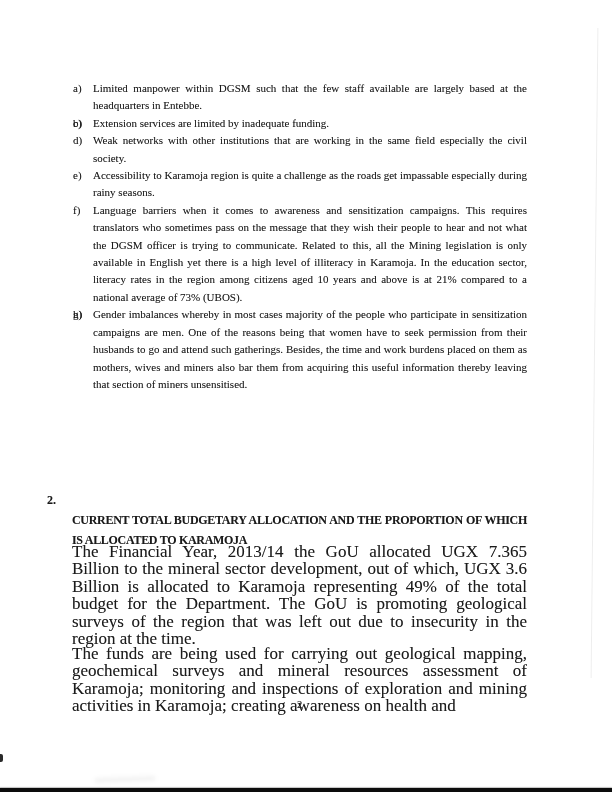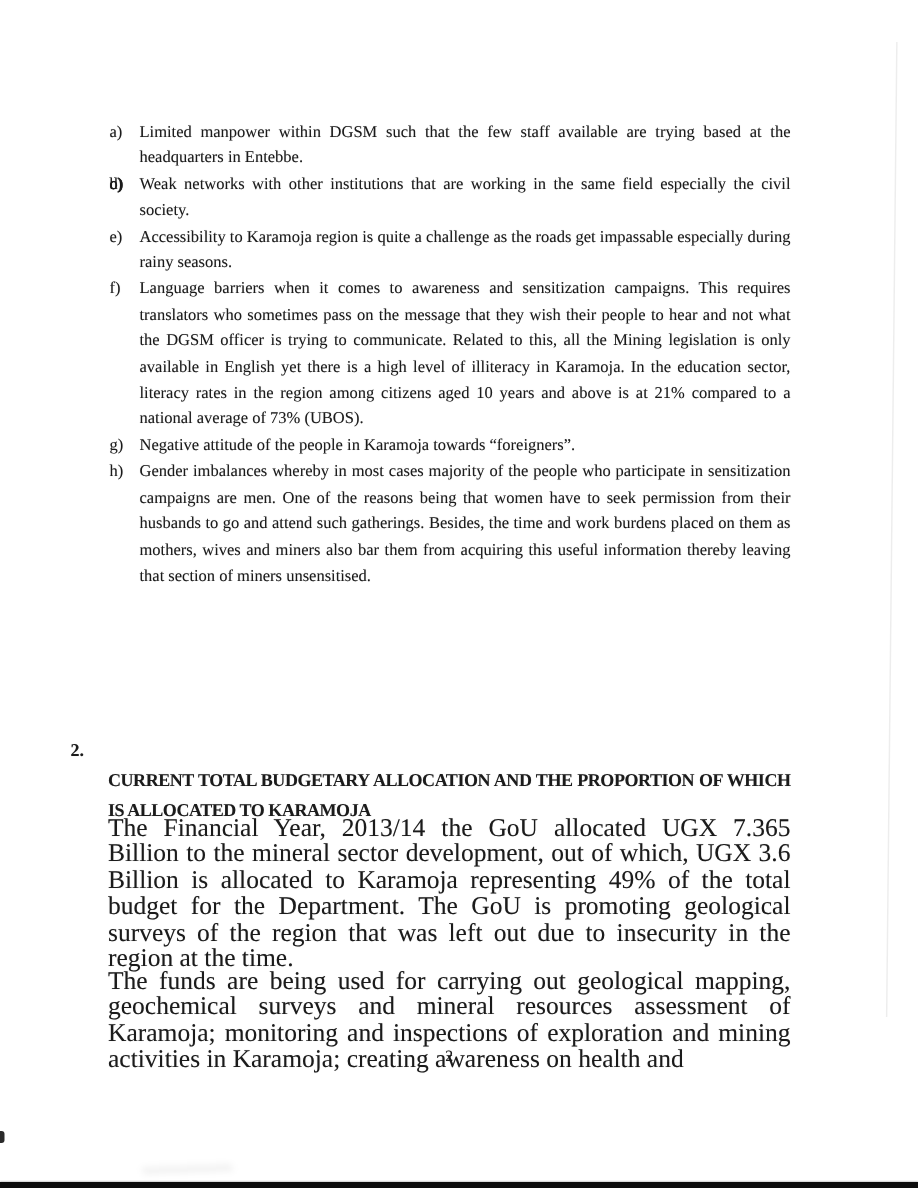--- a/index.html
+++ b/index.html
@@ -110,43 +110,43 @@
   }
 </style>
 </head>
 <body>
 
 <div class="page">
 
   <ol class="issues-list scan-text">
     <li>
       <span class="lbl">a)</span>
-      <span>Limited manpower within DGSM such that the few staff available are trying based at the headquarters in Entebbe.</span>
+      <span>Limited manpower within DGSM such that the few staff available are largely based at the headquarters in Entebbe.</span>
     </li>
     <li>
       <span class="lbl">b)</span>
     </li>
     <li>
       <span class="lbl">c)</span>
+      <span>Extension services are limited by inadequate funding.</span>
     </li>
     <li>
       <span class="lbl">d)</span>
       <span>Weak networks with other institutions that are working in the same field especially the civil society.</span>
     </li>
     <li>
       <span class="lbl">e)</span>
       <span>Accessibility to Karamoja region is quite a challenge as the roads get impassable especially during rainy seasons.</span>
     </li>
     <li>
       <span class="lbl">f)</span>
       <span>Language barriers when it comes to awareness and sensitization campaigns. This requires translators who sometimes pass on the message that they wish their people to hear and not what the DGSM officer is trying to communicate. Related to this, all the Mining legislation is only available in English yet there is a high level of illiteracy in Karamoja. In the education sector, literacy rates in the region among citizens aged 10 years and above is at 21% compared to a national average of 73% (UBOS).</span>
     </li>
     <li>
       <span class="lbl">g)</span>
-      <span>Negative attitude of the people in Karamoja towards “foreigners”.</span>
     </li>
     <li>
       <span class="lbl">h)</span>
       <span>Gender imbalances whereby in most cases majority of the people who participate in sensitization campaigns are men. One of the reasons being that women have to seek permission from their husbands to go and attend such gatherings. Besides, the time and work burdens placed on them as mothers, wives and miners also bar them from acquiring this useful information thereby leaving that section of miners unsensitised.</span>
     </li>
   </ol>
 
   <div class="section-heading scan-text">
     <span class="num">2.</span>
     <span class="title">CURRENT TOTAL BUDGETARY ALLOCATION AND THE PROPORTION OF WHICH IS ALLOCATED TO KARAMOJA</span>

